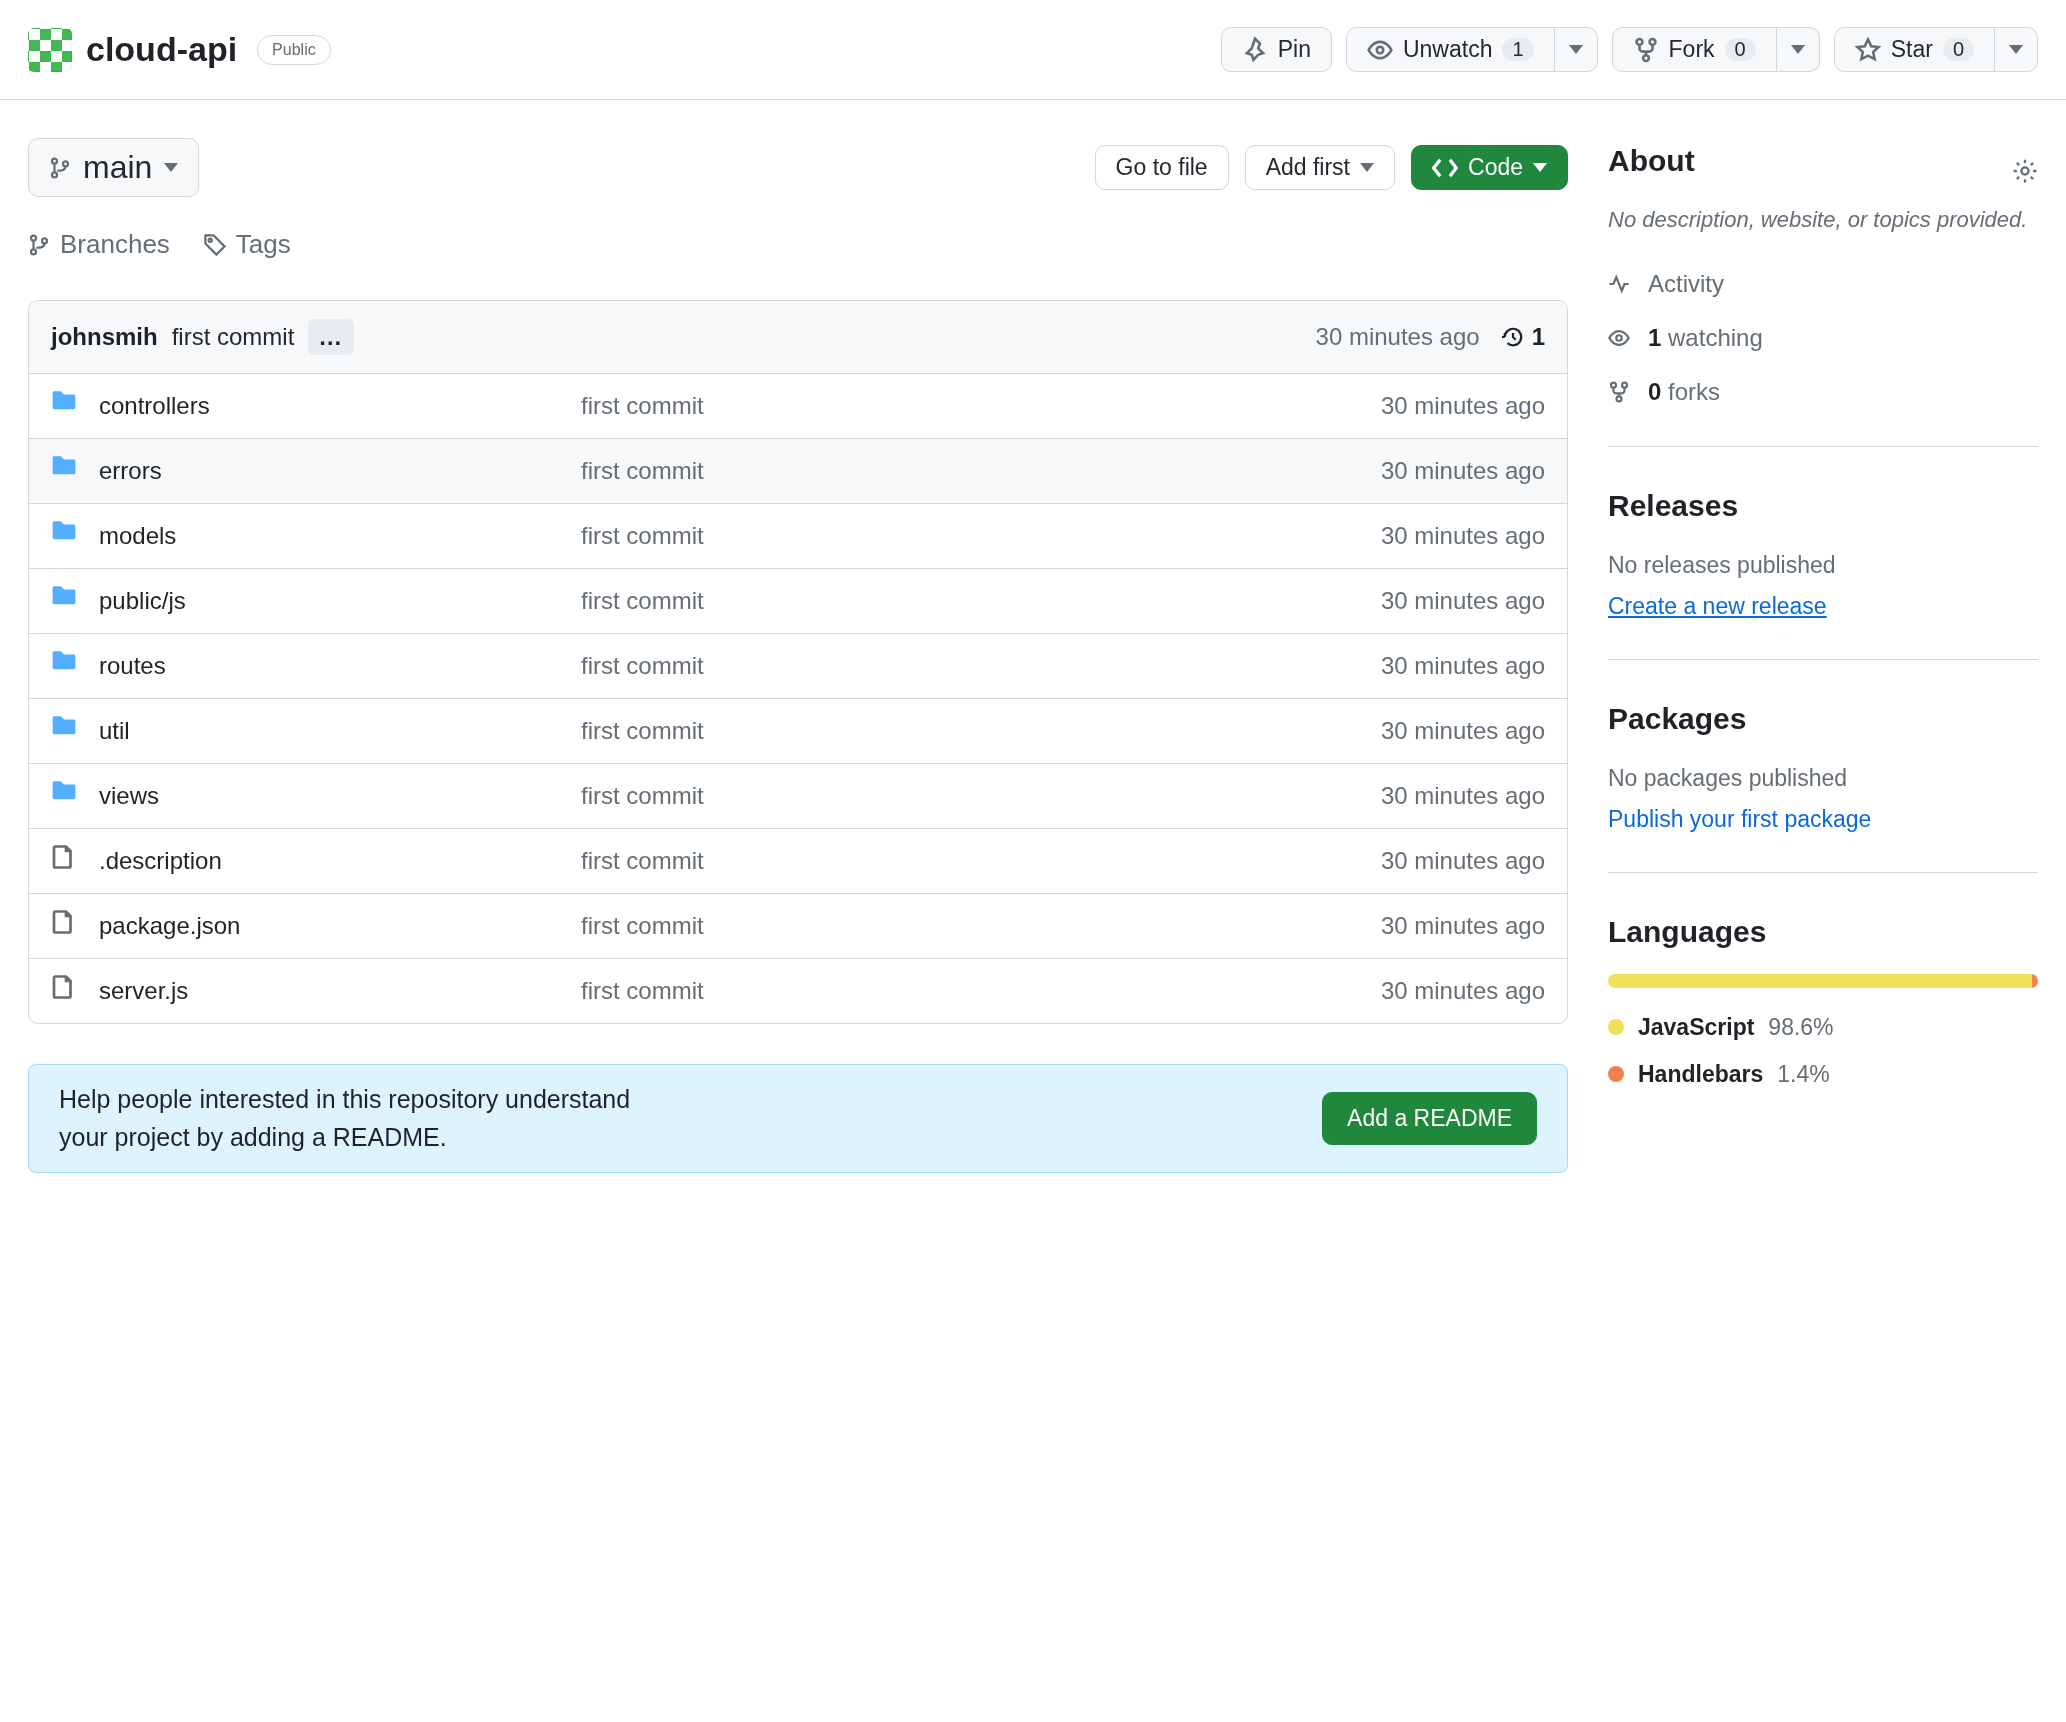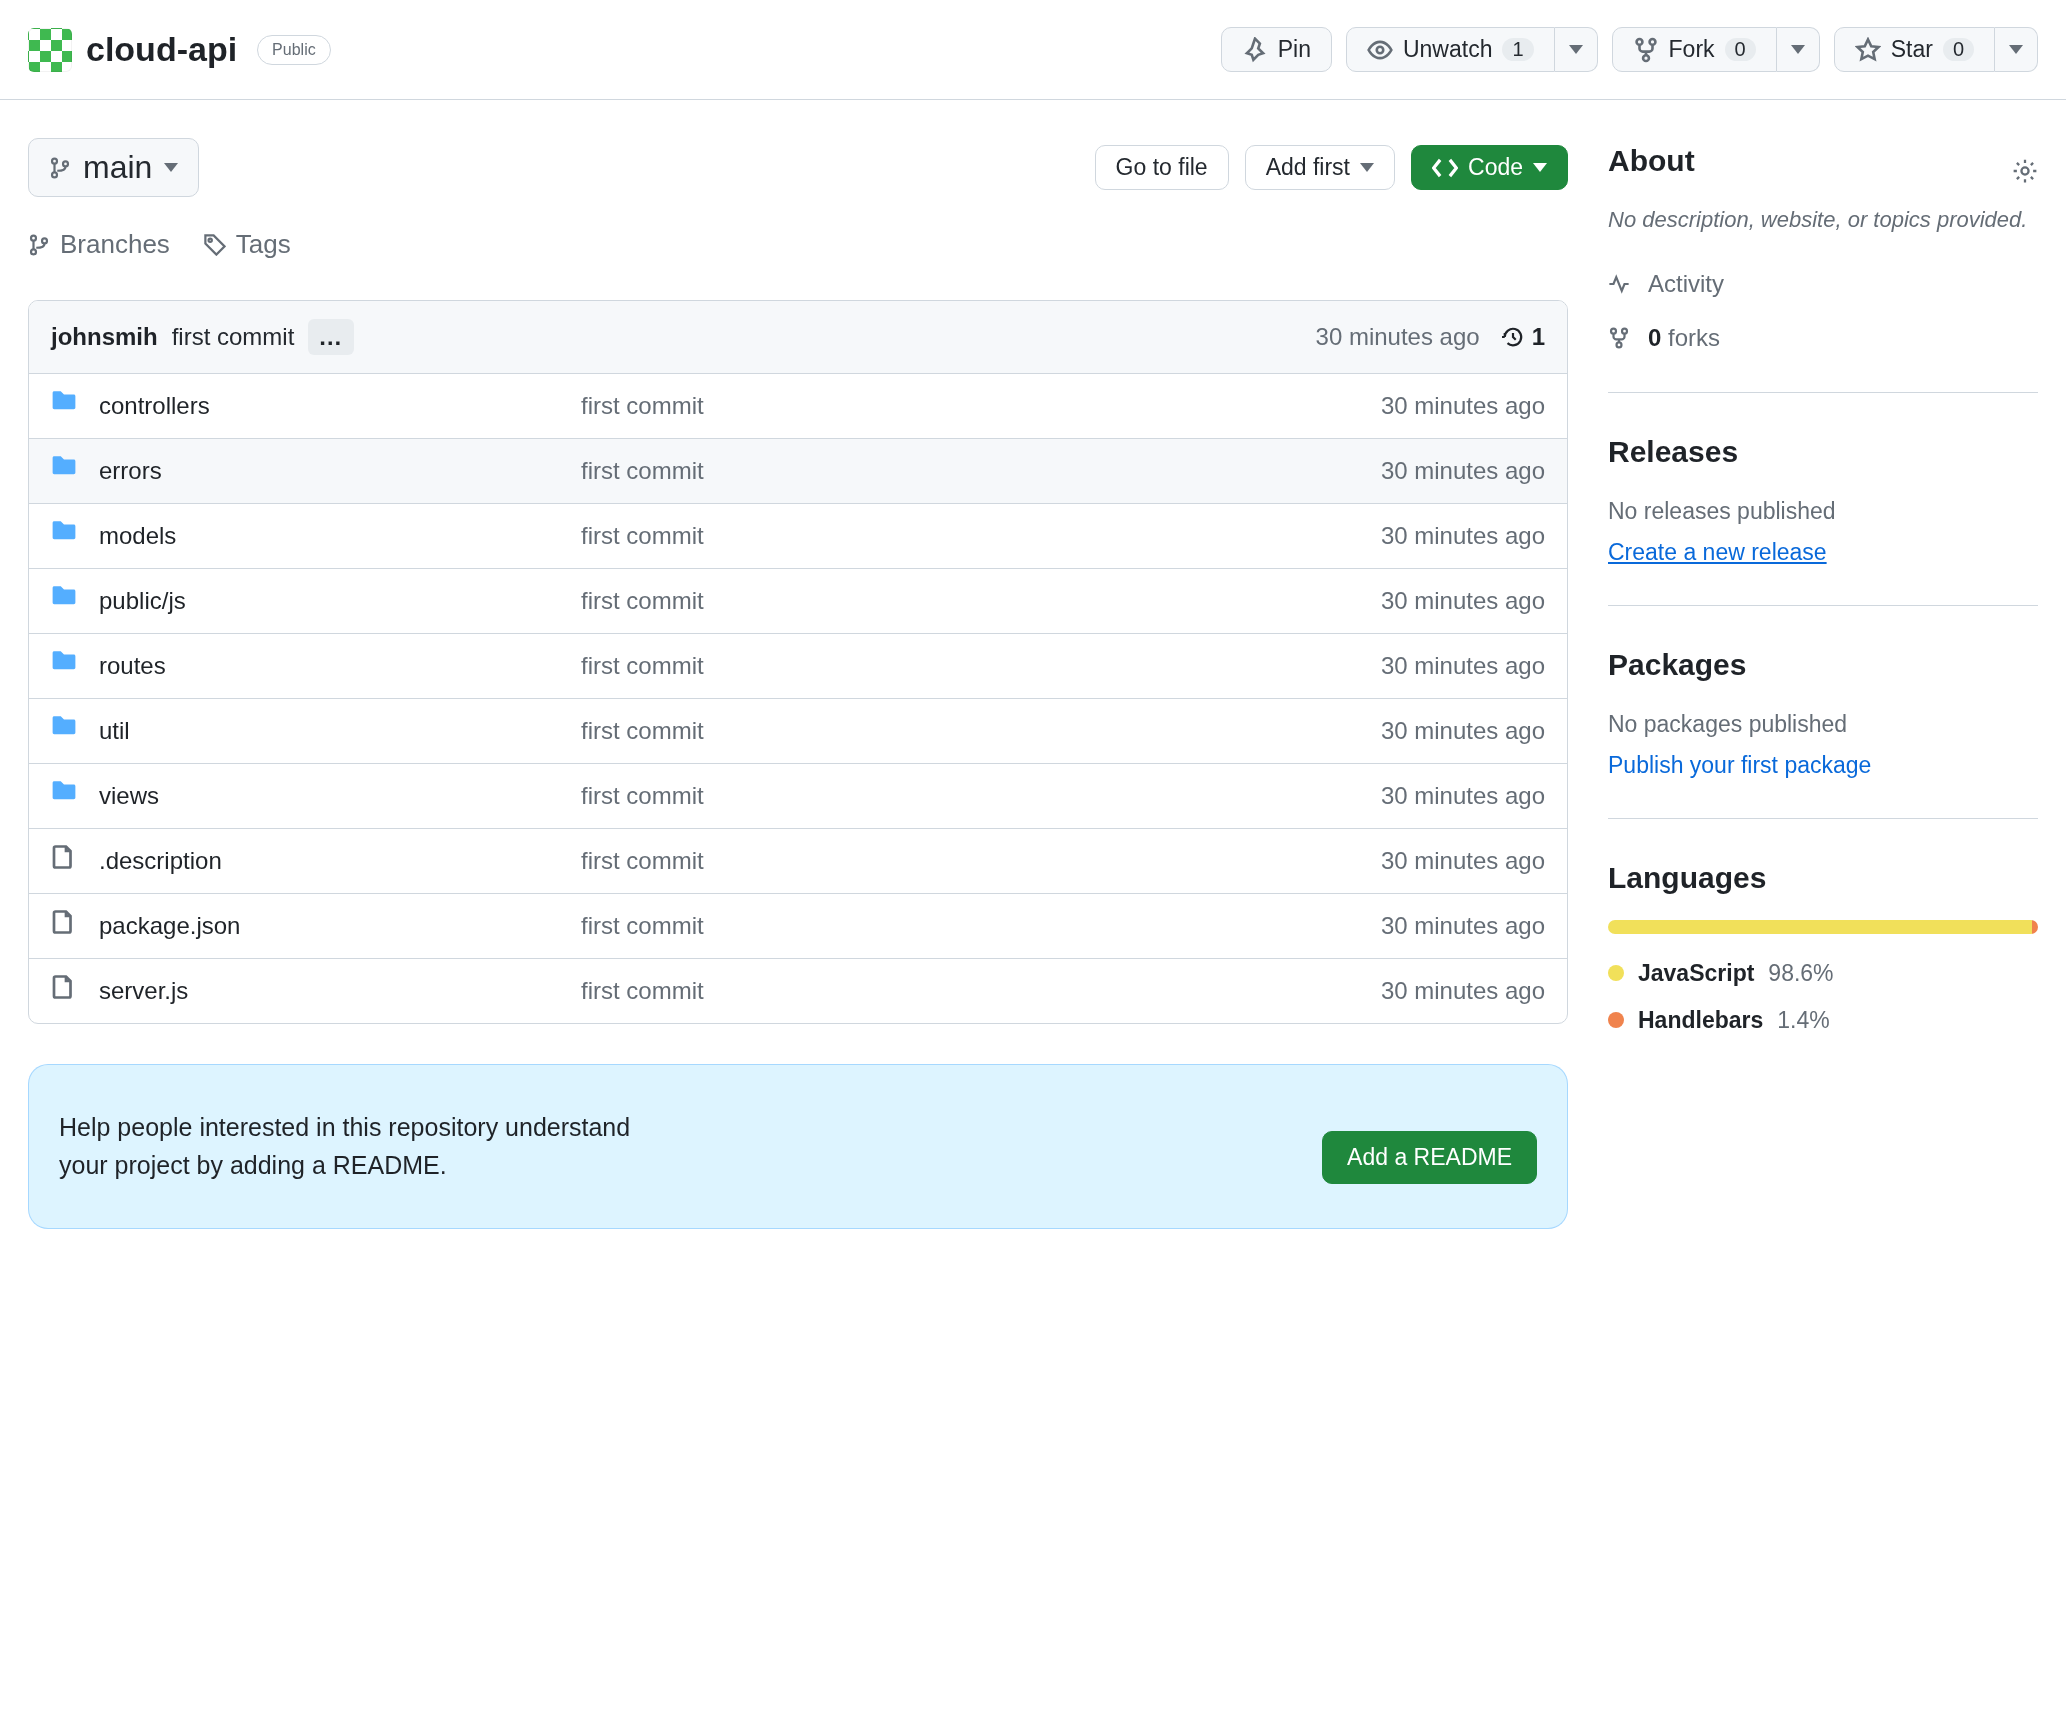--- a/index.html
+++ b/index.html
@@ -128,23 +128,23 @@
   .file-row .time { color:#656d76; text-align:right; }
 
   .folder-icon svg { fill:#54aeff; }
   .file-icon svg { fill:none; stroke:#656d76; stroke-width:1.8; }
 
   
   .readme-box {
     margin-top:40px;
     background:#ddf4ff;
     border:1.5px solid rgba(84,174,255,0.4);
-    border-radius:20px;
-    padding:44px 30px;
-    display:flex; align-items:flex-end; justify-content:space-between; gap:28px;
+    border-radius:8px;
+    padding:16px 30px;
+    display:flex; align-items:center; justify-content:space-between; gap:28px;
   }
   .readme-box .text { font-size:25px; color:#1f2328; max-width:620px; }
   .readme-box .btn-primary { padding:12px 24px; font-size:23px; border-radius:10px; }
 
   
   .side h2 { font-size:30px; font-weight:600; margin:0 0 20px 0; }
   .about-row { display:flex; align-items:center; justify-content:space-between; }
   .about-desc { font-style:italic; color:#656d76; font-size:22px; margin:0 0 30px 0; }
   .meta-list { display:flex; flex-direction:column; gap:18px; margin-bottom:36px; }
   .meta-item { display:flex; align-items:center; gap:18px; color:#656d76; font-size:24px; cursor:pointer;}
@@ -431,20 +431,29 @@
           <span class="icon sm">
               <svg viewBox="0 0 16 16" fill="none" stroke="#656d76" stroke-width="1.6">
                 <path d="M1 8h3l2-5 4 10 2-5h3"></path>
               </svg>
             </span>
           <span>Activity</span>
         </a>
         <a class="meta-item">
           <span class="icon sm">
               <svg viewBox="0 0 16 16" fill="none" stroke="#656d76" stroke-width="1.6">
+                <path d="M1 8s2.5-5 7-5 7 5 7 5-2.5 5-7 5-7-5-7-5z"></path>
+                <circle cx="8" cy="8" r="2"></circle>
+              </svg>
+            </span>
+          <span><b>1</b> <span>watching</span></span>
+        </a>
+        <a class="meta-item">
+          <span class="icon sm">
+              <svg viewBox="0 0 16 16" fill="none" stroke="#656d76" stroke-width="1.6">
                 <circle cx="4" cy="3" r="1.8"></circle>
                 <circle cx="12" cy="3" r="1.8"></circle>
                 <circle cx="8" cy="13" r="1.8"></circle>
                 <path d="M4 5v2c0 1 1 2 2 2h4c1 0 2-1 2-2V5M8 9v2"></path>
               </svg>
             </span>
           <span><b>0</b> <span>forks</span></span>
         </a>
       </div>
       <hr class="divider">

